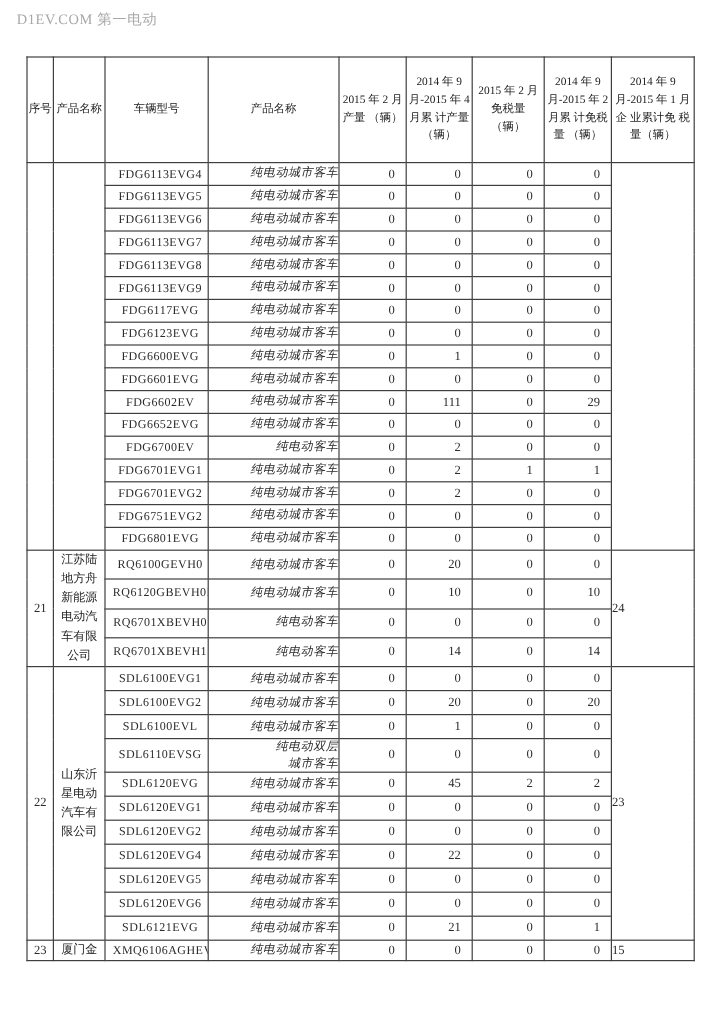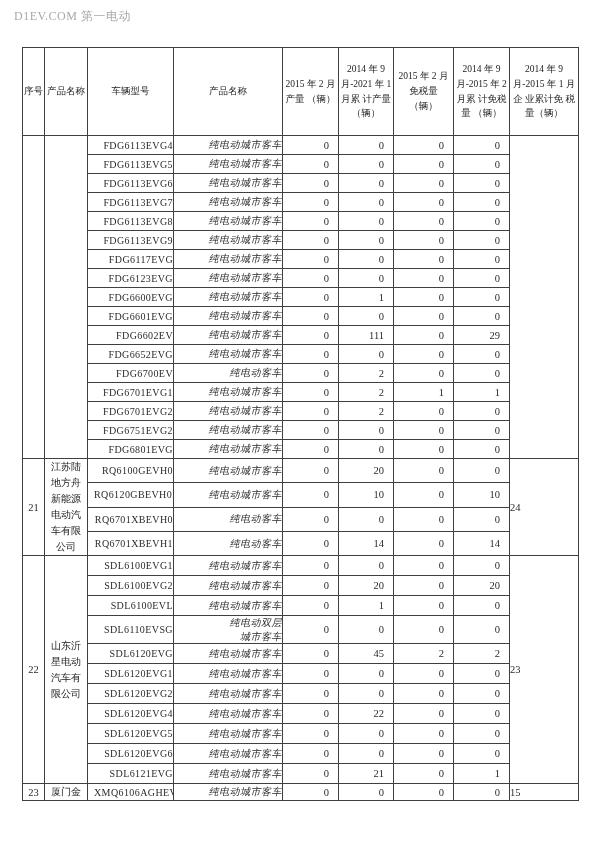--- a/index.html
+++ b/index.html
@@ -59,21 +59,21 @@
   }
   .c-company {
     text-align: center;
     font-size: 10px;
     line-height: 1.6;
     padding: 0 4px;
     color: #222222;
     margin-top: 16px;
   }
   .c-model {
-    text-align: right;
+    text-align: center;
     padding-left: 6px;
     font-size: 10px;
     letter-spacing: 0.4px;
     white-space: nowrap;
   }
   .c-product {
     text-align: right;
     padding-left: 8px;
     font-size: 10px;
     letter-spacing: 0.5px;
@@ -109,21 +109,21 @@
     <col style="width:56px">
     <col style="width:69px">
   </colgroup>
   <thead>
     <tr>
       <th>序号</th>
       <th>产品名称</th>
       <th>车辆型号</th>
       <th>产品名称</th>
       <th>2015 年 2 月产量 （辆）</th>
-      <th>2014 年 9 月-2021 年 1 月累 计产量 （辆）</th>
+      <th>2014 年 9 月-2015 年 4 月累 计产量 （辆）</th>
       <th>2015 年 2 月免税量 （辆）</th>
       <th>2014 年 9 月-2015 年 2 月累 计免税量 （辆）</th>
       <th>2014 年 9 月-2015 年 1 月企 业累计免 税量（辆）</th>
     </tr>
   </thead>
   <tbody>
       <tr class="sec0">
         <td class="c-seq" rowspan="17"></td>
         <td class="c-company" rowspan="17"></td>
         <td class="c-model">FDG6113EVG4</td>

